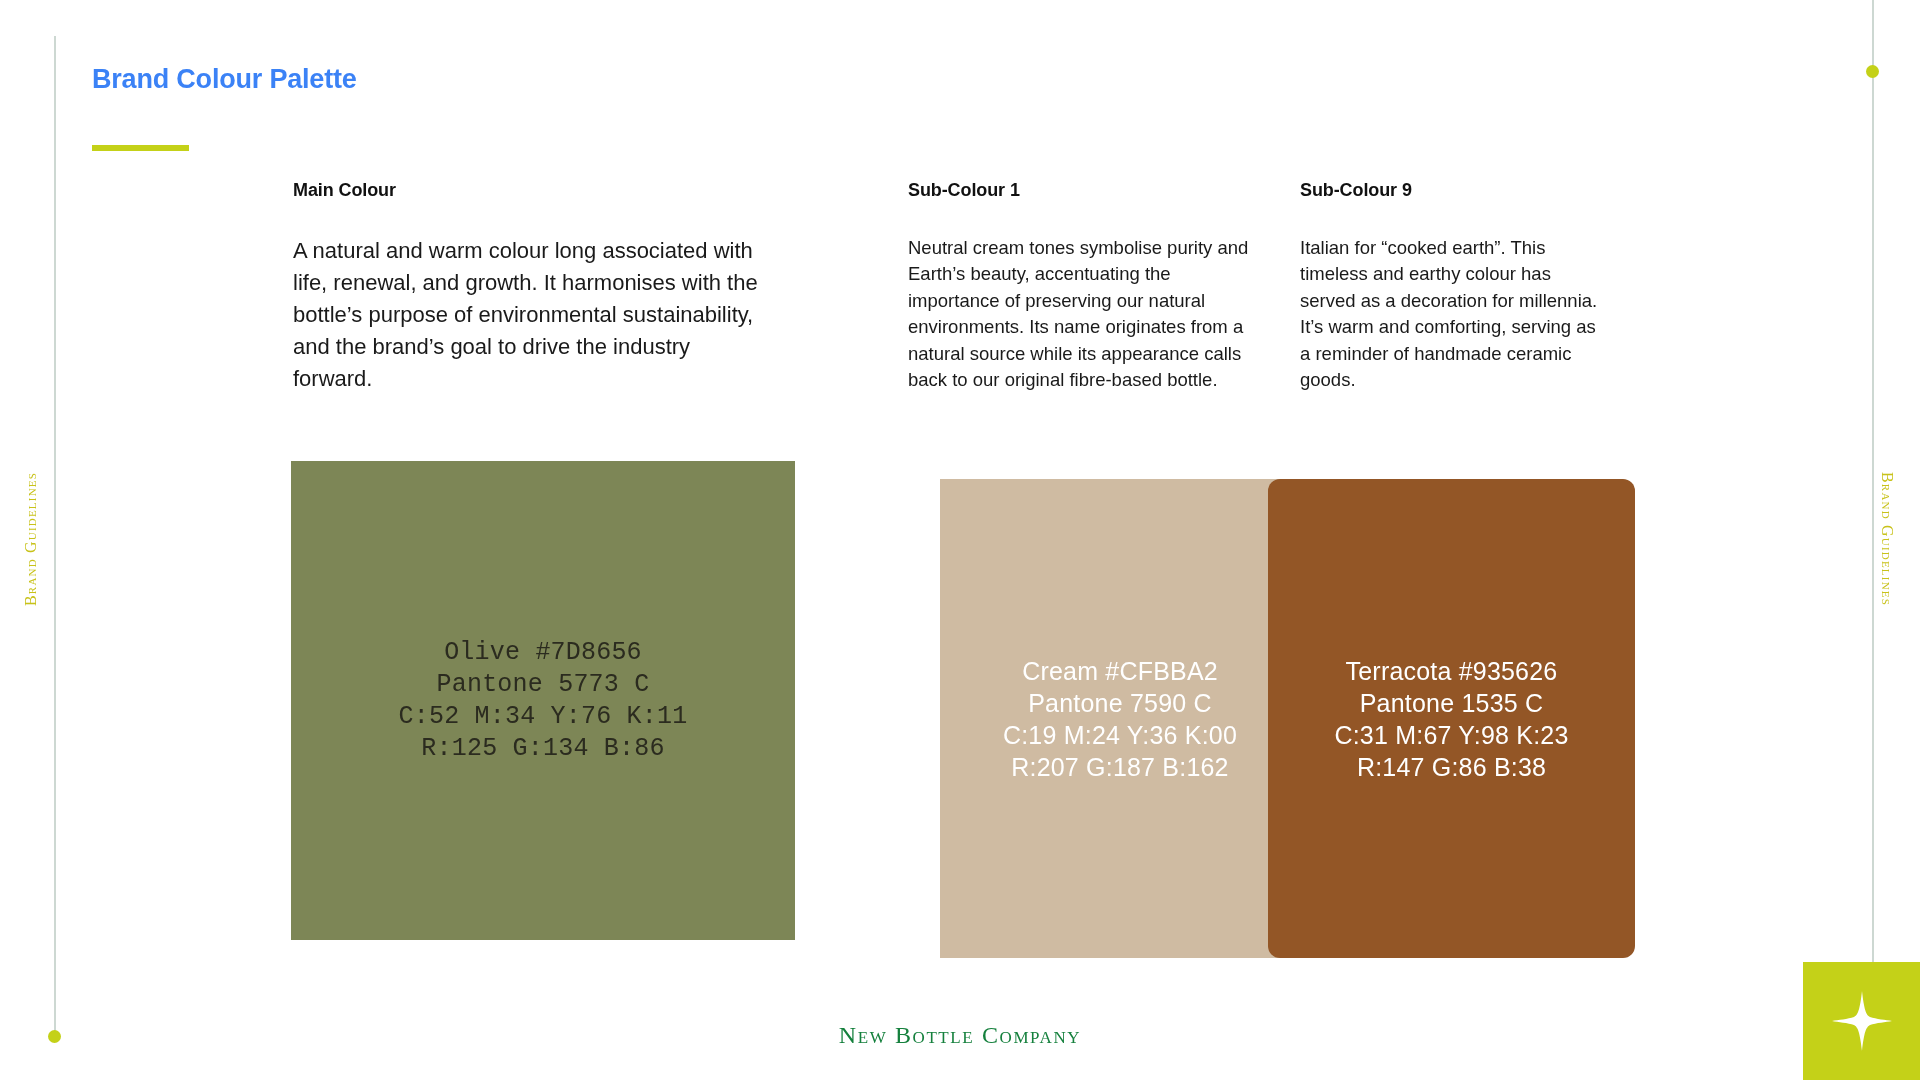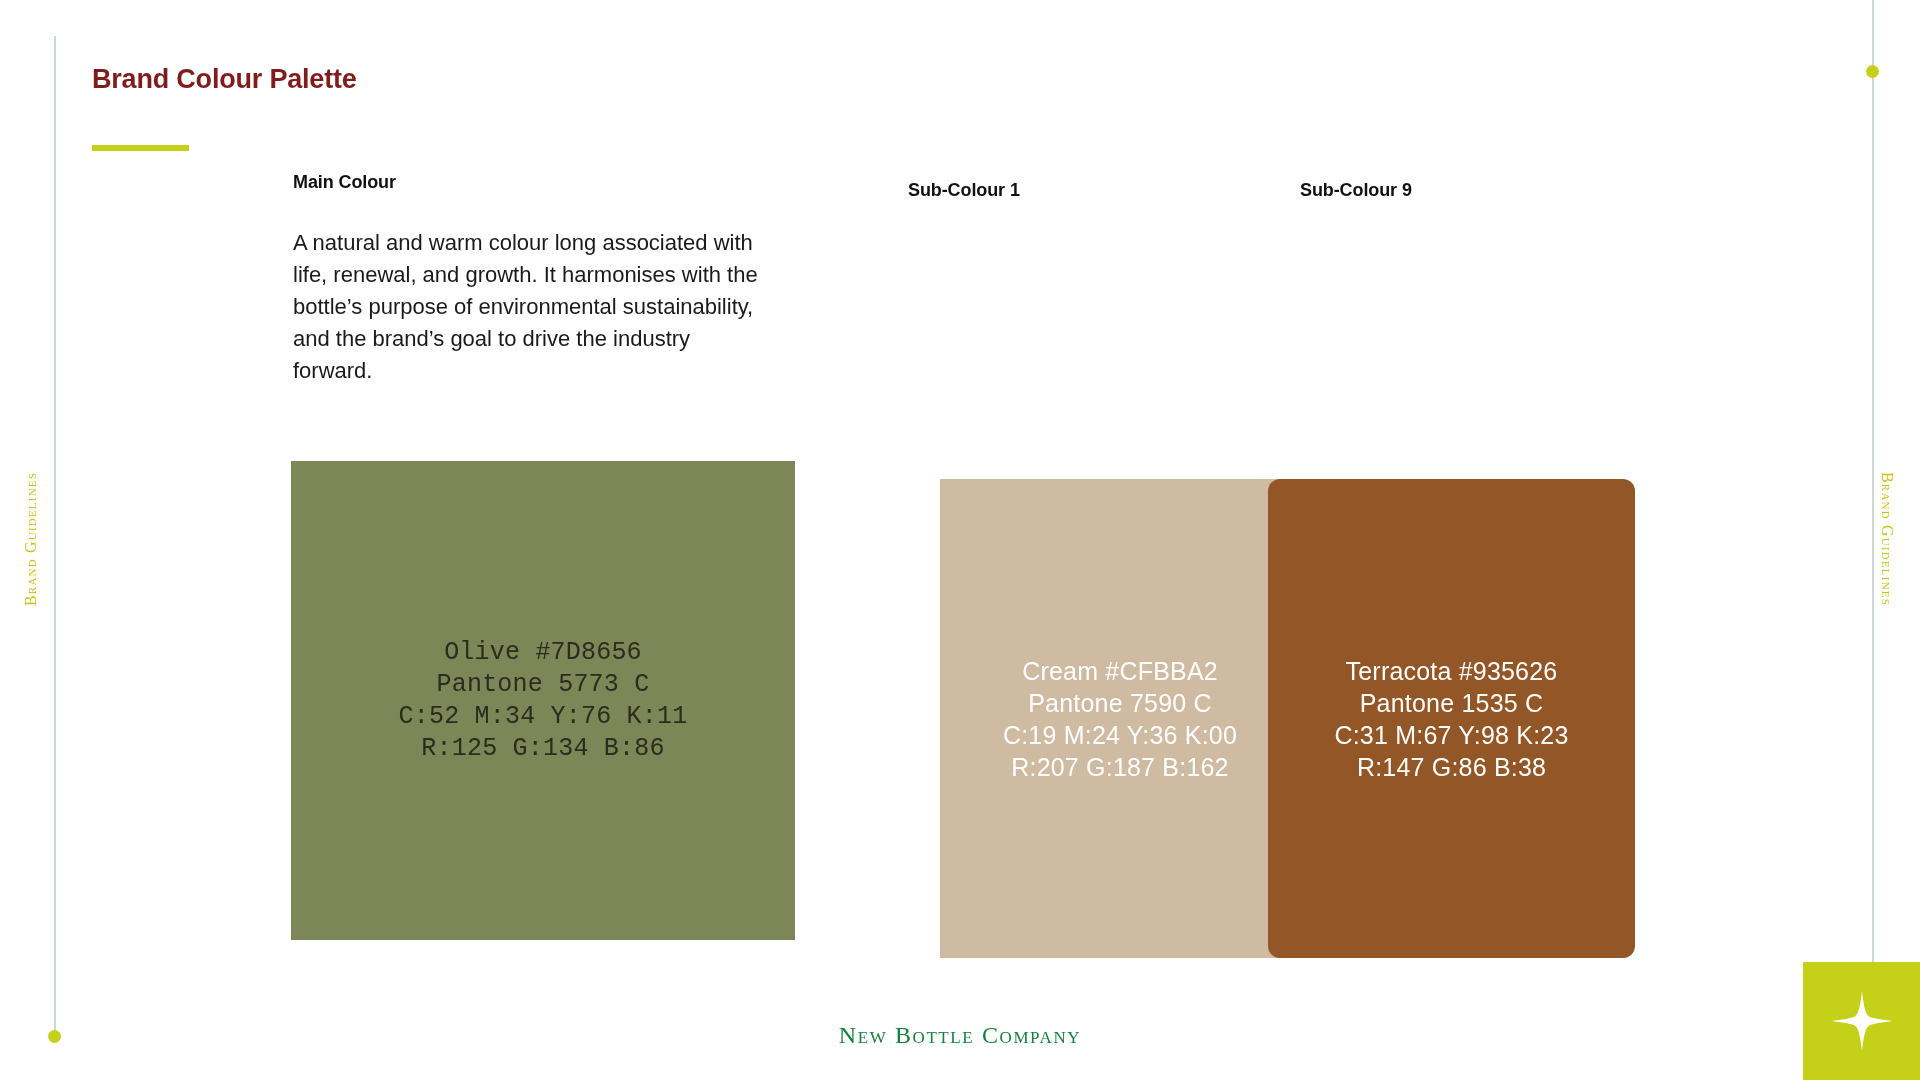--- a/index.html
+++ b/index.html
@@ -59,36 +59,36 @@
   }
 
   
   .page-title {
     position: absolute;
     left: 92px;
     top: 64px;
     font-size: 27px;
     font-weight: 800;
     letter-spacing: -0.2px;
-    color: #7f1d1d;
+    color: #3b82f6;
   }
   .title-underline {
     position: absolute;
     left: 92px;
     top: 145px;
     width: 97px;
     height: 6px;
     background: #c4d118;
   }
 
   
   .col {
     position: absolute;
   }
-  .col-main { left: 293px; top: 172px; width: 480px; }
+  .col-main { left: 293px; top: 180px; width: 480px; }
   .col-sub1 { left: 908px; top: 180px; width: 355px; }
   .col-sub2 { left: 1300px; top: 180px; width: 300px; }
 
   .col-heading {
     font-size: 18px;
     font-weight: 800;
     color: #111111;
     letter-spacing: -0.1px;
     margin: 0 0 34px 0;
   }
@@ -167,24 +167,26 @@
 <div class="page-title">Brand Colour Palette</div>
 <div class="title-underline" style="background: rgb(196, 209, 24);"></div>
 
 <div class="col col-main">
   <h2 class="col-heading">Main Colour</h2>
   <p class="col-body">A natural and warm colour long associated with life, renewal, and growth. It harmonises with the bottle’s purpose of environmental sustainability, and the brand’s goal to drive the industry forward.</p>
 </div>
 
 <div class="col col-sub1">
   <h2 class="col-heading">Sub-Colour 1</h2>
+  <p class="col-body">Neutral cream tones symbolise purity and Earth’s beauty, accentuating the importance of preserving our natural environments. Its name originates from a natural source while its appearance calls back to our original fibre-based bottle.</p>
 </div>
 
 <div class="col col-sub2">
   <h2 class="col-heading">Sub-Colour 9</h2>
+  <p class="col-body">Italian for “cooked earth”. This timeless and earthy colour has served as a decoration for millennia. It’s warm and comforting, serving as a reminder of handmade ceramic goods.</p>
 </div>
 
 <div class="swatch swatch-olive" style="background: rgb(125, 134, 86); color: rgb(43, 43, 31);">
   <div class="swatch-info">
     <span class="line">Olive #7D8656</span>
     <span class="line">Pantone 5773 C</span>
     <span class="line">C:52 M:34 Y:76 K:11</span>
     <span class="line">R:125 G:134 B:86</span>
   </div>
 </div>

